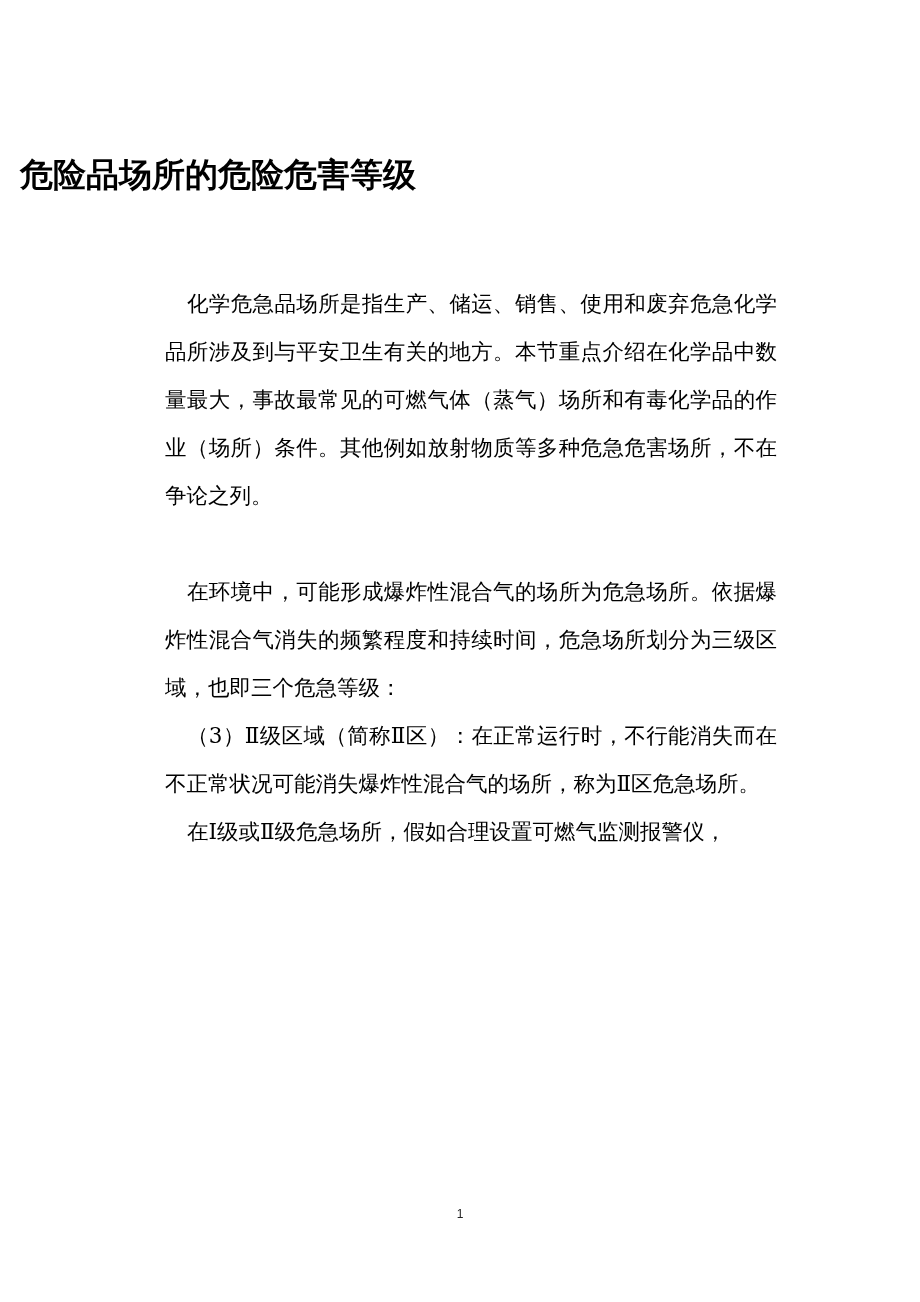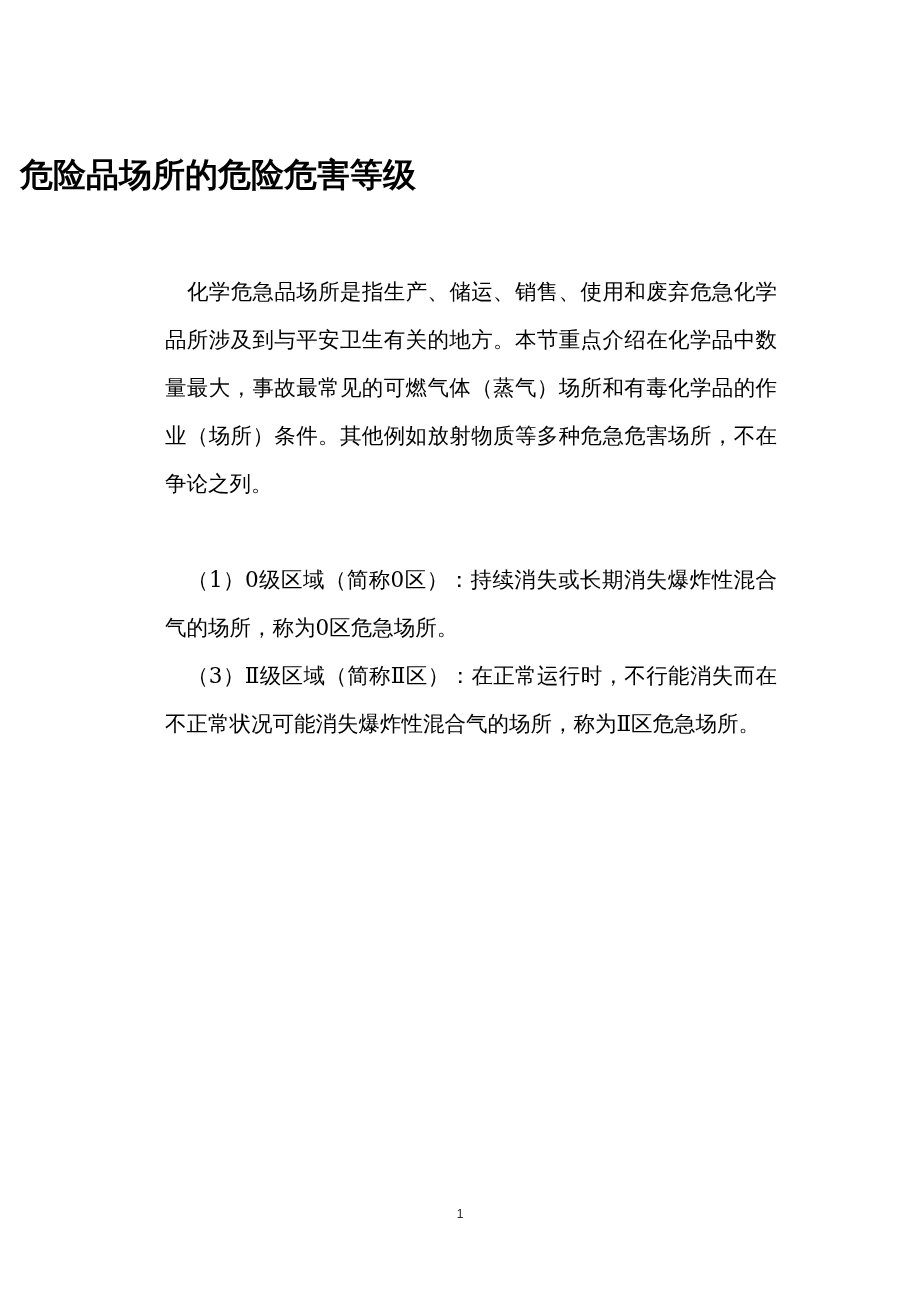--- a/index.html
+++ b/index.html
@@ -31,21 +31,21 @@
     font-family: Liberation Mono, monospace;
     font-size: 33px;
     font-weight: bold;
     letter-spacing: 0px;
     line-height: 48px;
     margin-left: 20px;
   }
   .body {
     position: absolute;
     left: 165px;
-    top: 268px;
+    top: 280px;
     width: 612px;
     font-size: 21.5px;
     line-height: 48px;
   }
   .para {
     margin: 0;
     text-indent: 22px;
     text-align: justify;
     text-align-last: left;
   }
@@ -69,18 +69,19 @@
 </style>
 </head>
 <body>
 
 <div class="page">
   <h1 class="title">危险品场所的危险危害等级</h1>
 
   <div class="body">
     <p class="para gap-after">化学危急品场所是指生产、储运、销售、使用和废弃危急化学品所涉及到与平安卫生有关的地方。本节重点介绍在化学品中数量最大，事故最常见的可燃气体（蒸气）场所和有毒化学品的作业（场所）条件。其他例如放射物质等多种危急危害场所，不在争论之列。</p>
 
-    <p class="para">（1）0级区域（简称0区）：持续消失或长期消失爆炸性混合气的场所，称为0区危急场所。</p>
+    <p class="para">在环境中，可能形成爆炸性混合气的场所为危急场所。依据爆炸性混合气消失的频繁程度和持续时间，危急场所划分为三级区域，也即三个危急等级：</p>
     <p class="para">（3）Ⅱ级区域（简称Ⅱ区）：在正常运行时，不行能消失而在不正常状况可能消失爆炸性混合气的场所，称为Ⅱ区危急场所。</p>
+    <p class="para">在Ⅰ级或Ⅱ级危急场所，假如合理设置可燃气监测报警仪，</p>
   </div>
 
   <div class="page-number">1</div>
 </div>
 
 </body></html>

